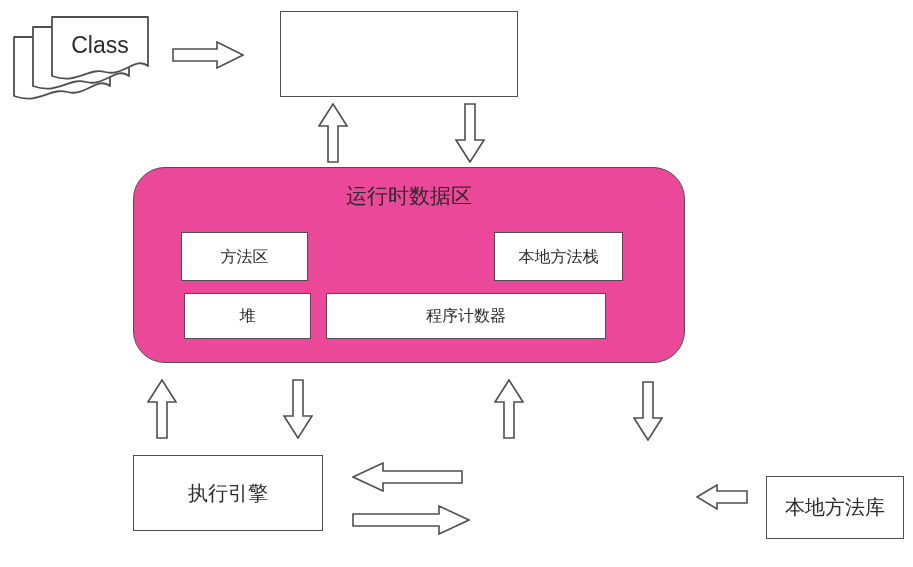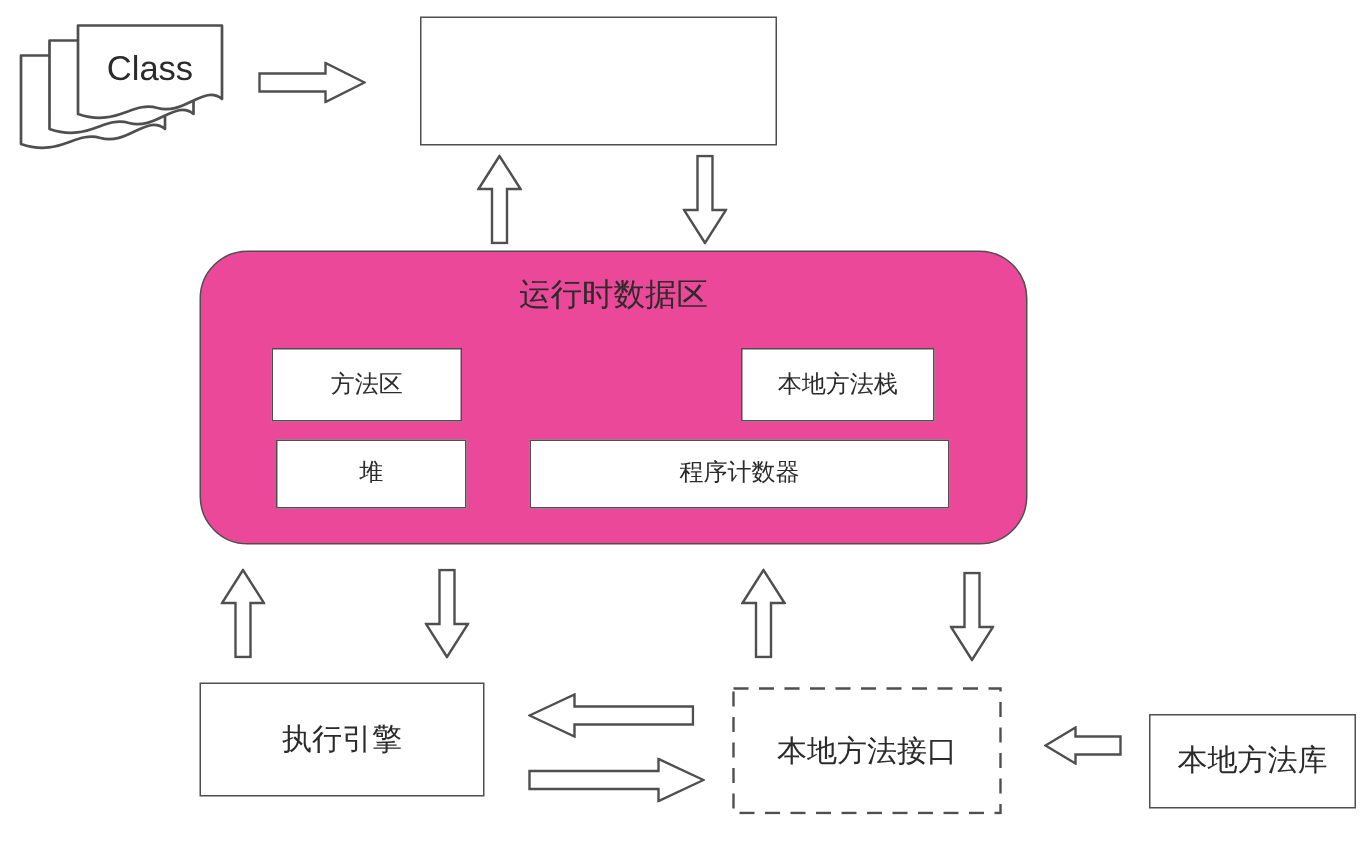--- a/index.html
+++ b/index.html
@@ -65,21 +65,21 @@
     <div class="runtime-title">运行时数据区</div>
     <div class="box inner" style="left:47px; top:64px; width:127px; height:49px;">
       <span>方法区</span>
     </div>
     <div class="box inner" style="left:360px; top:64px; width:129px; height:49px;">
       <span>本地方法栈</span>
     </div>
     <div class="box inner" style="left:50px; top:125px; width:127px; height:46px;">
       <span>堆</span>
     </div>
-    <div class="box inner" style="left:219px; top:125px; width:280px; height:46px;text-align:center;">
+    <div class="box inner" style="left:192px; top:125px; width:280px; height:46px;text-align:center;">
       <span>程序计数器</span>
     </div>
   </div>
 
   <svg class="arr" style="left:147px; top:379px;" width="30" height="60" viewBox="0 0 30 60">
     <polygon points="15,1 1,23 10,23 10,59 20,59 20,23 29,23"></polygon>
   </svg>
   <svg class="arr" style="left:283px; top:379px;" width="30" height="60" viewBox="0 0 30 60">
     <polygon points="15,59 1,37 10,37 10,1 20,1 20,37 29,37"></polygon>
   </svg>
@@ -94,26 +94,20 @@
     <span>执行引擎</span>
   </div>
 
   <svg class="arr" style="left:352px; top:462px;" width="111" height="30" viewBox="0 0 111 30">
     <polygon points="1,15 31,1 31,9 110,9 110,21 31,21 31,29"></polygon>
   </svg>
   <svg class="arr" style="left:352px; top:505px;" width="118" height="30" viewBox="0 0 118 30">
     <polygon points="117,15 87,1 87,9 1,9 1,21 87,21 87,29"></polygon>
   </svg>
 
-  <div class="dashed-box">
-    <svg width="180" height="85">
-      <rect x="1" y="1" width="178" height="83" fill="none" stroke="#4f4f4f" stroke-width="1.6" stroke-dasharray="10 7"></rect>
-    </svg>
-    <span>本地方法接口</span>
-  </div>
 
   <svg class="arr" style="left:696px; top:484px;" width="52" height="26" viewBox="0 0 52 26">
     <polygon points="1,13 21,1 21,7 51,7 51,19 21,19 21,25"></polygon>
   </svg>
 
   <div class="box" style="left:766px; top:476px; width:138px; height:63px;">
     <span>本地方法库</span>
   </div>
 
 </div>

